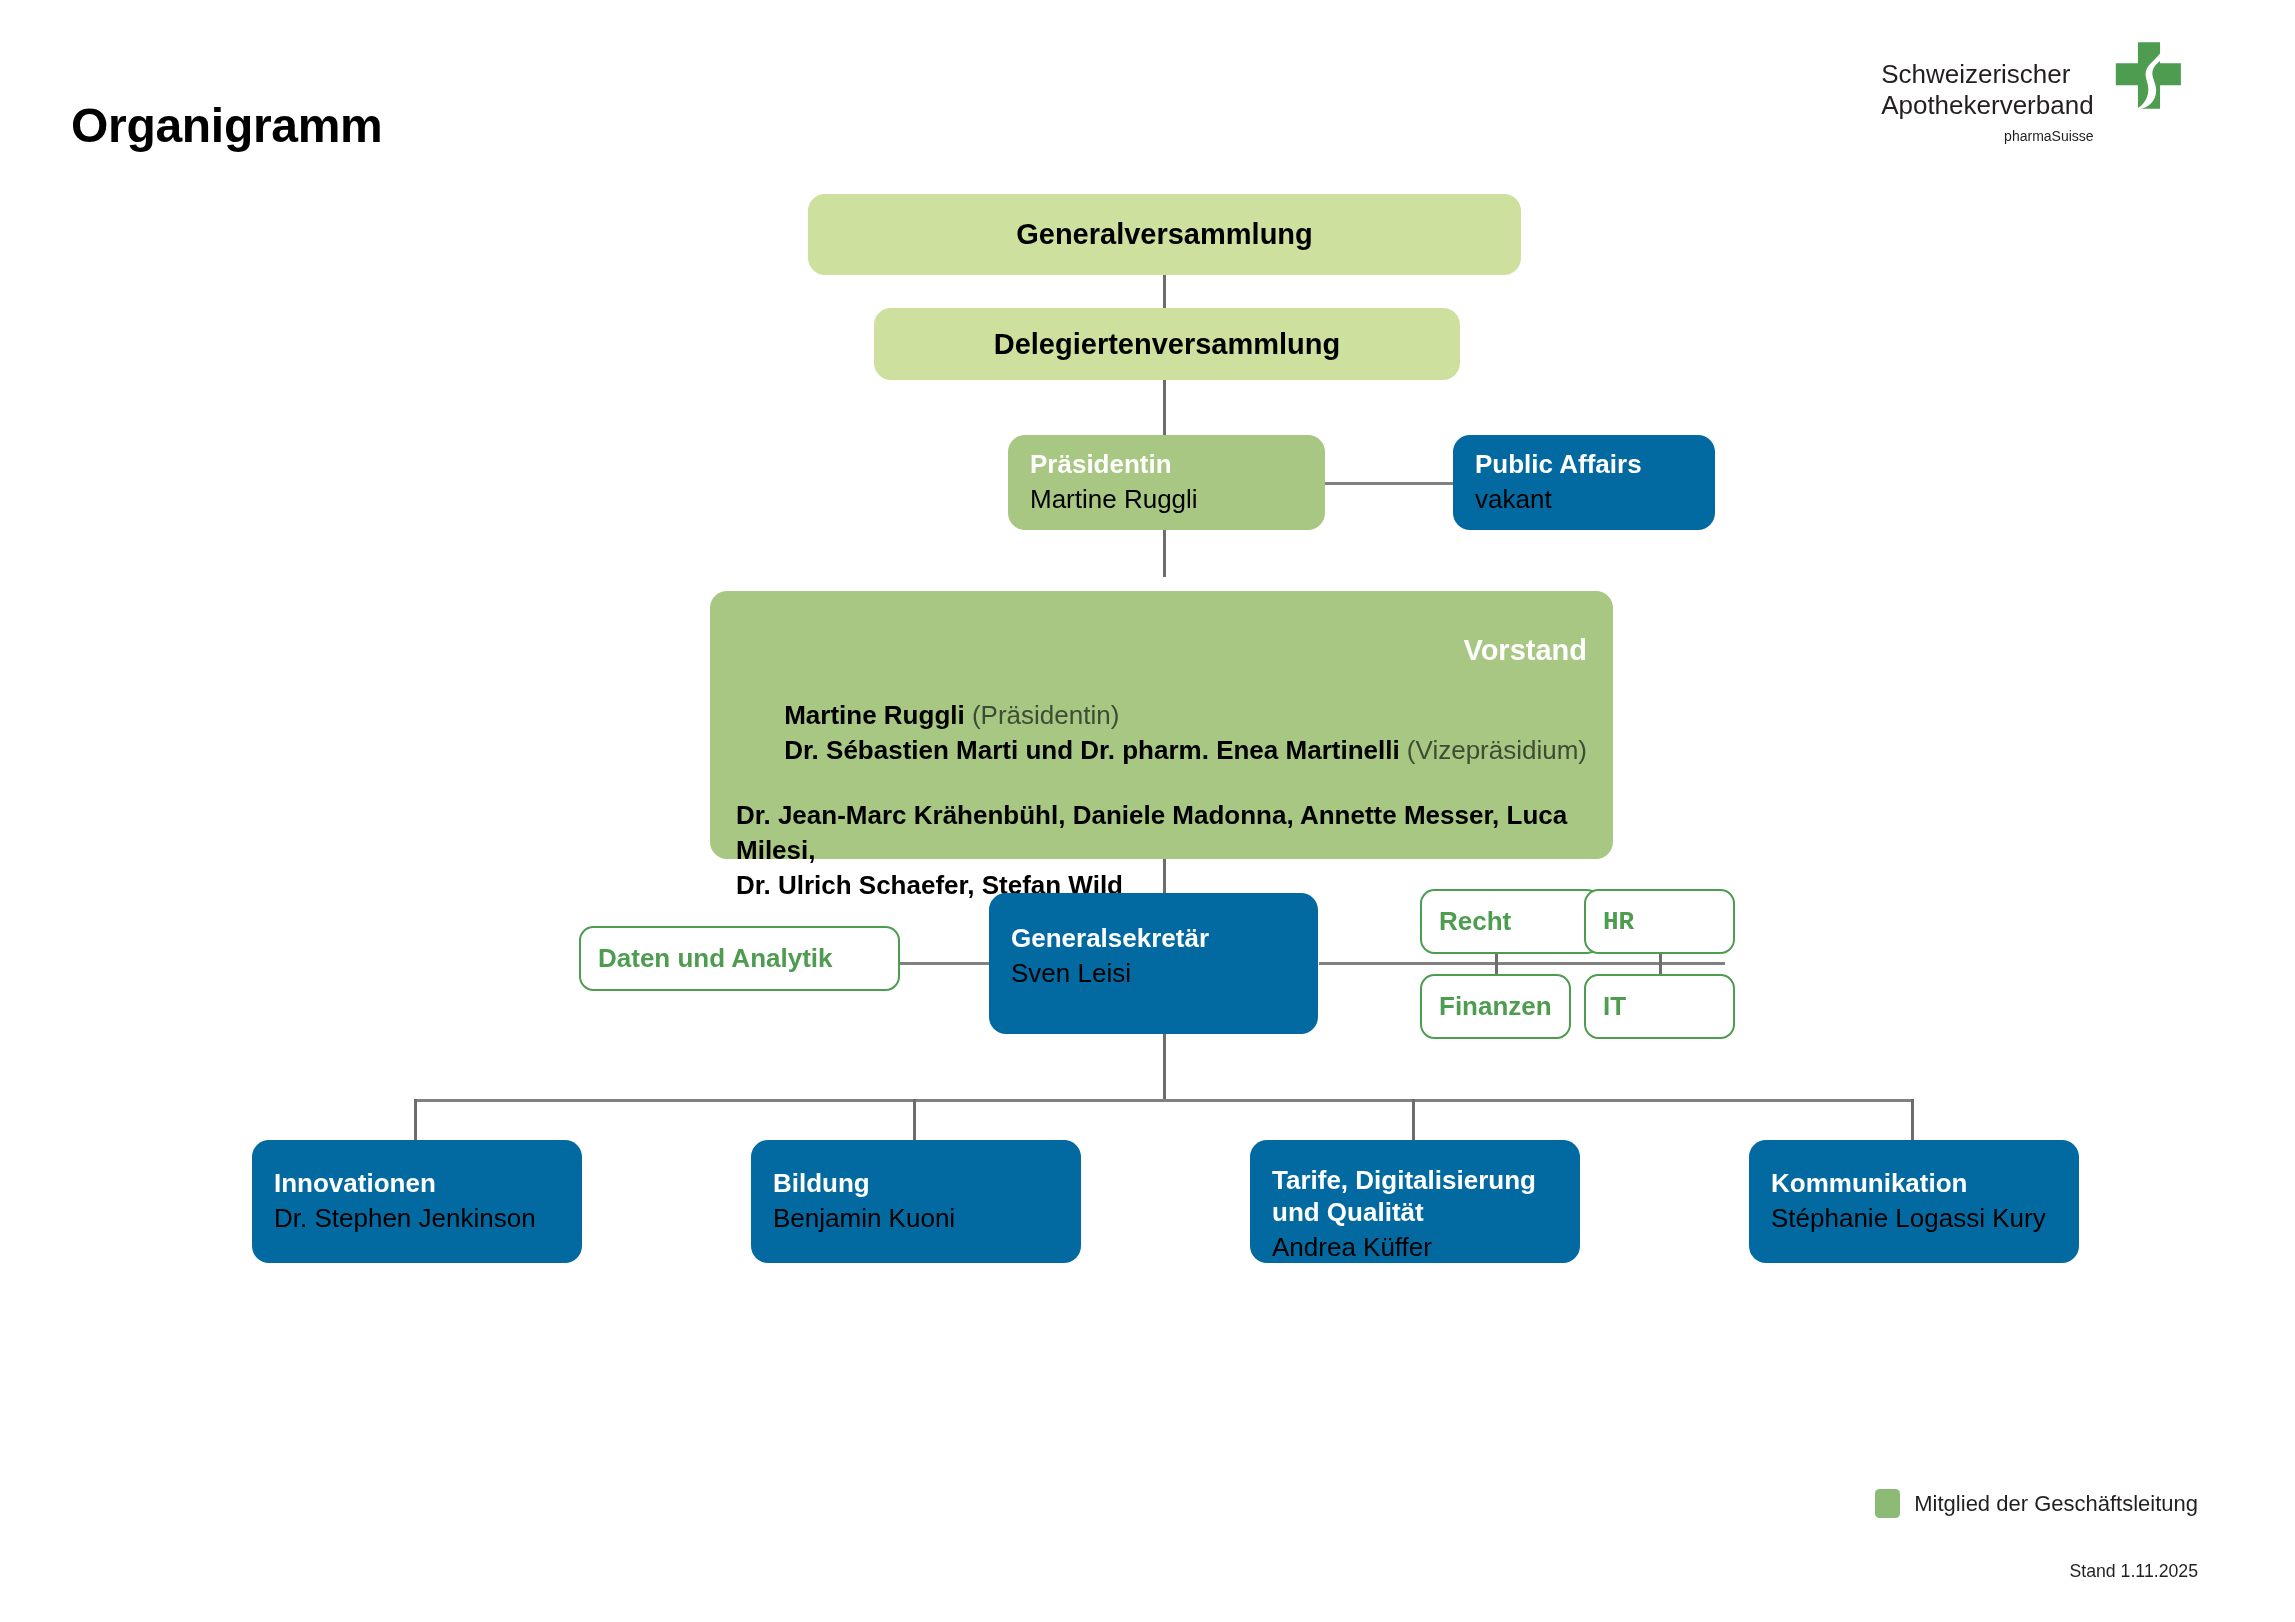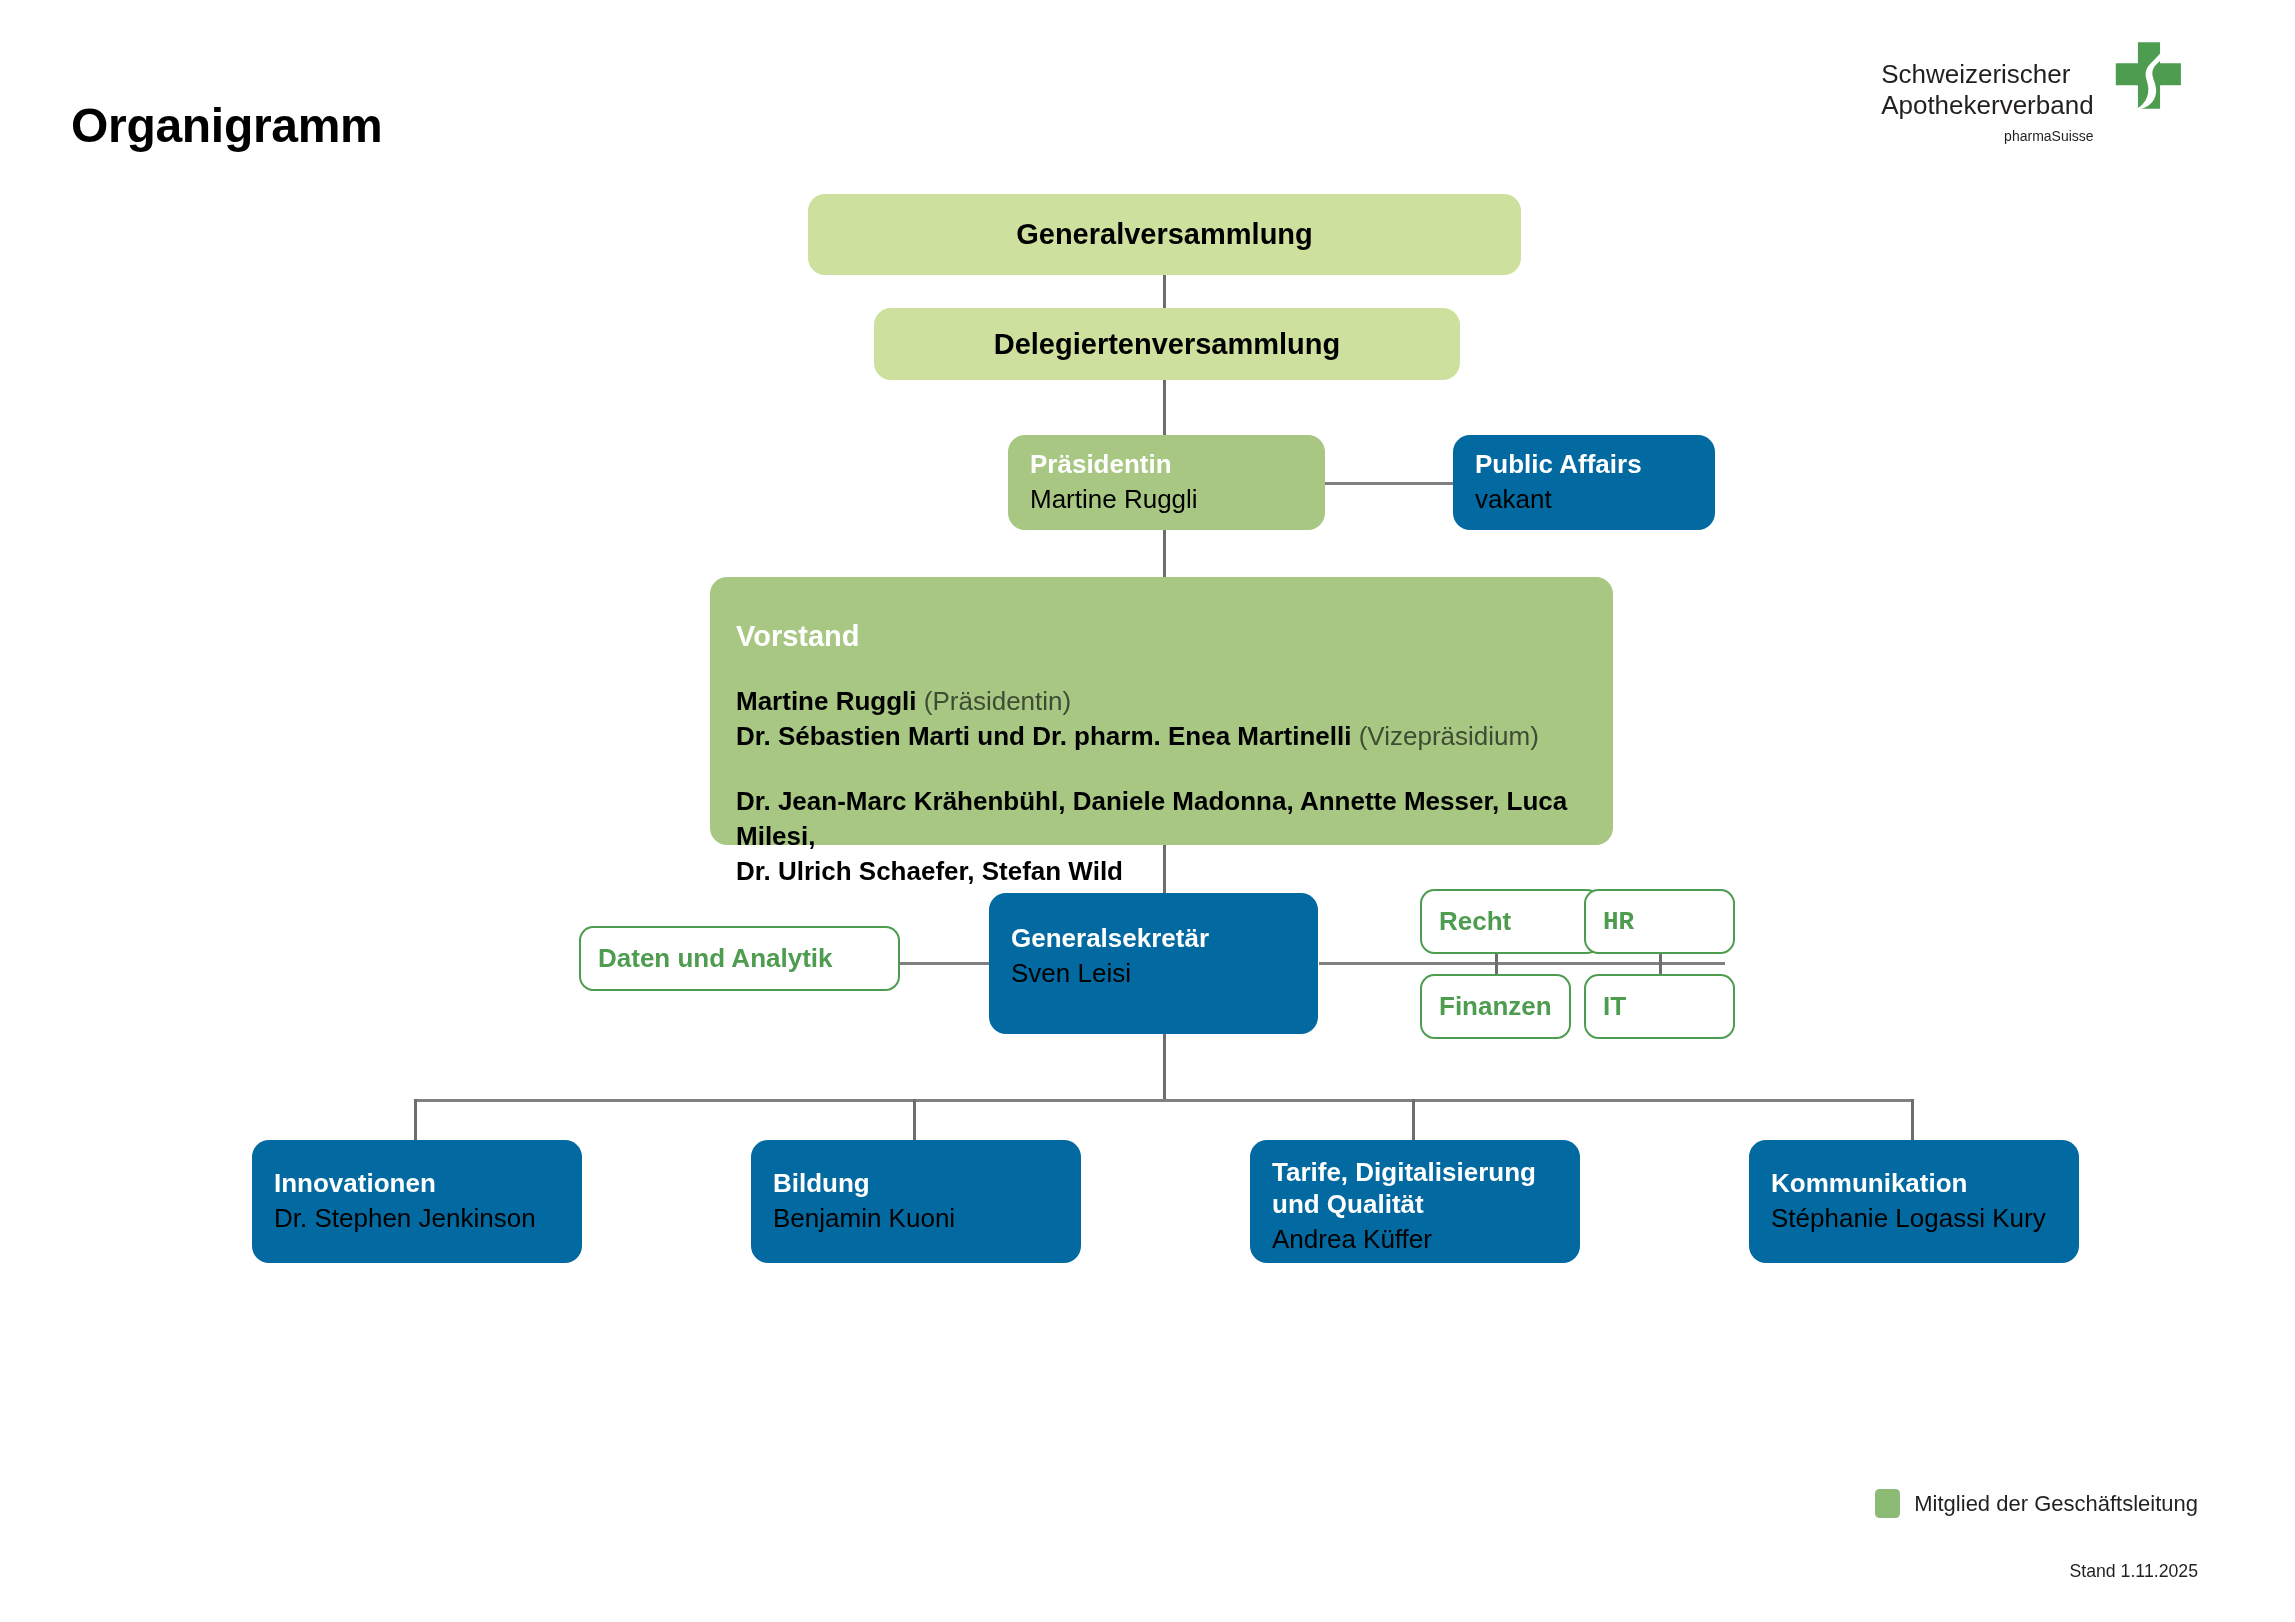--- a/index.html
+++ b/index.html
@@ -232,21 +232,21 @@
   <div class="node mid node-pad" style="left:1008px; top:435px; width:317px; height:95px;">
     <div class="role">Präsidentin</div>
     <div class="person">Martine Ruggli</div>
   </div>
 
   <div class="node dark node-pad" style="left:1453px; top:435px; width:262px; height:95px;">
     <div class="role">Public Affairs</div>
     <div class="person">vakant</div>
   </div>
 
-  <div class="node mid" id="vorstand" style="left:710px; top:577px; width:903px; height:268px;">
+  <div class="node mid" id="vorstand" style="left:710px; top:591px; width:903px; height:268px;align-items:flex-end;">
     <div class="vorstand-title">Vorstand</div>
     <div class="vorstand-block">
       <div><span class="vb-strong">Martine Ruggli</span><span class="vb-soft"> (Präsidentin)</span></div>
       <div><span class="vb-strong">Dr. Sébastien Marti und Dr. pharm. Enea Martinelli</span><span class="vb-soft"> (Vizepräsidium)</span></div>
     </div>
     <div class="vorstand-block second">
       <div class="vb-strong">Dr. Jean-Marc Krähenbühl, Daniele Madonna, Annette Messer, Luca Milesi,</div>
       <div class="vb-strong">Dr. Ulrich Schaefer, Stefan Wild</div>
     </div>
   </div>
@@ -279,21 +279,21 @@
   <div class="node dark node-pad" style="left:252px; top:1140px; width:330px; height:123px; justify-content:flex-start; padding-top:27.5px;">
     <div class="role">Innovationen</div>
     <div class="person">Dr. Stephen Jenkinson</div>
   </div>
 
   <div class="node dark node-pad" style="left:751px; top:1140px; width:330px; height:123px; justify-content:flex-start; padding-top:27.5px;">
     <div class="role">Bildung</div>
     <div class="person">Benjamin Kuoni</div>
   </div>
 
-  <div class="node dark node-pad" style="left:1250px; top:1140px; width:330px; height:123px; justify-content:flex-start; padding-top:17px;">
+  <div class="node dark node-pad" style="left:1250px; top:1140px; width:330px; height:123px; justify-content:flex-start; padding-top:25px;">
     <div class="role">Tarife, Digitalisierung</div>
     <div class="role">und Qualität</div>
     <div class="person">Andrea Küffer</div>
   </div>
 
   <div class="node dark node-pad" style="left:1749px; top:1140px; width:330px; height:123px; justify-content:flex-start; padding-top:27.5px;">
     <div class="role">Kommunikation</div>
     <div class="person">Stéphanie Logassi Kury</div>
   </div>
 

